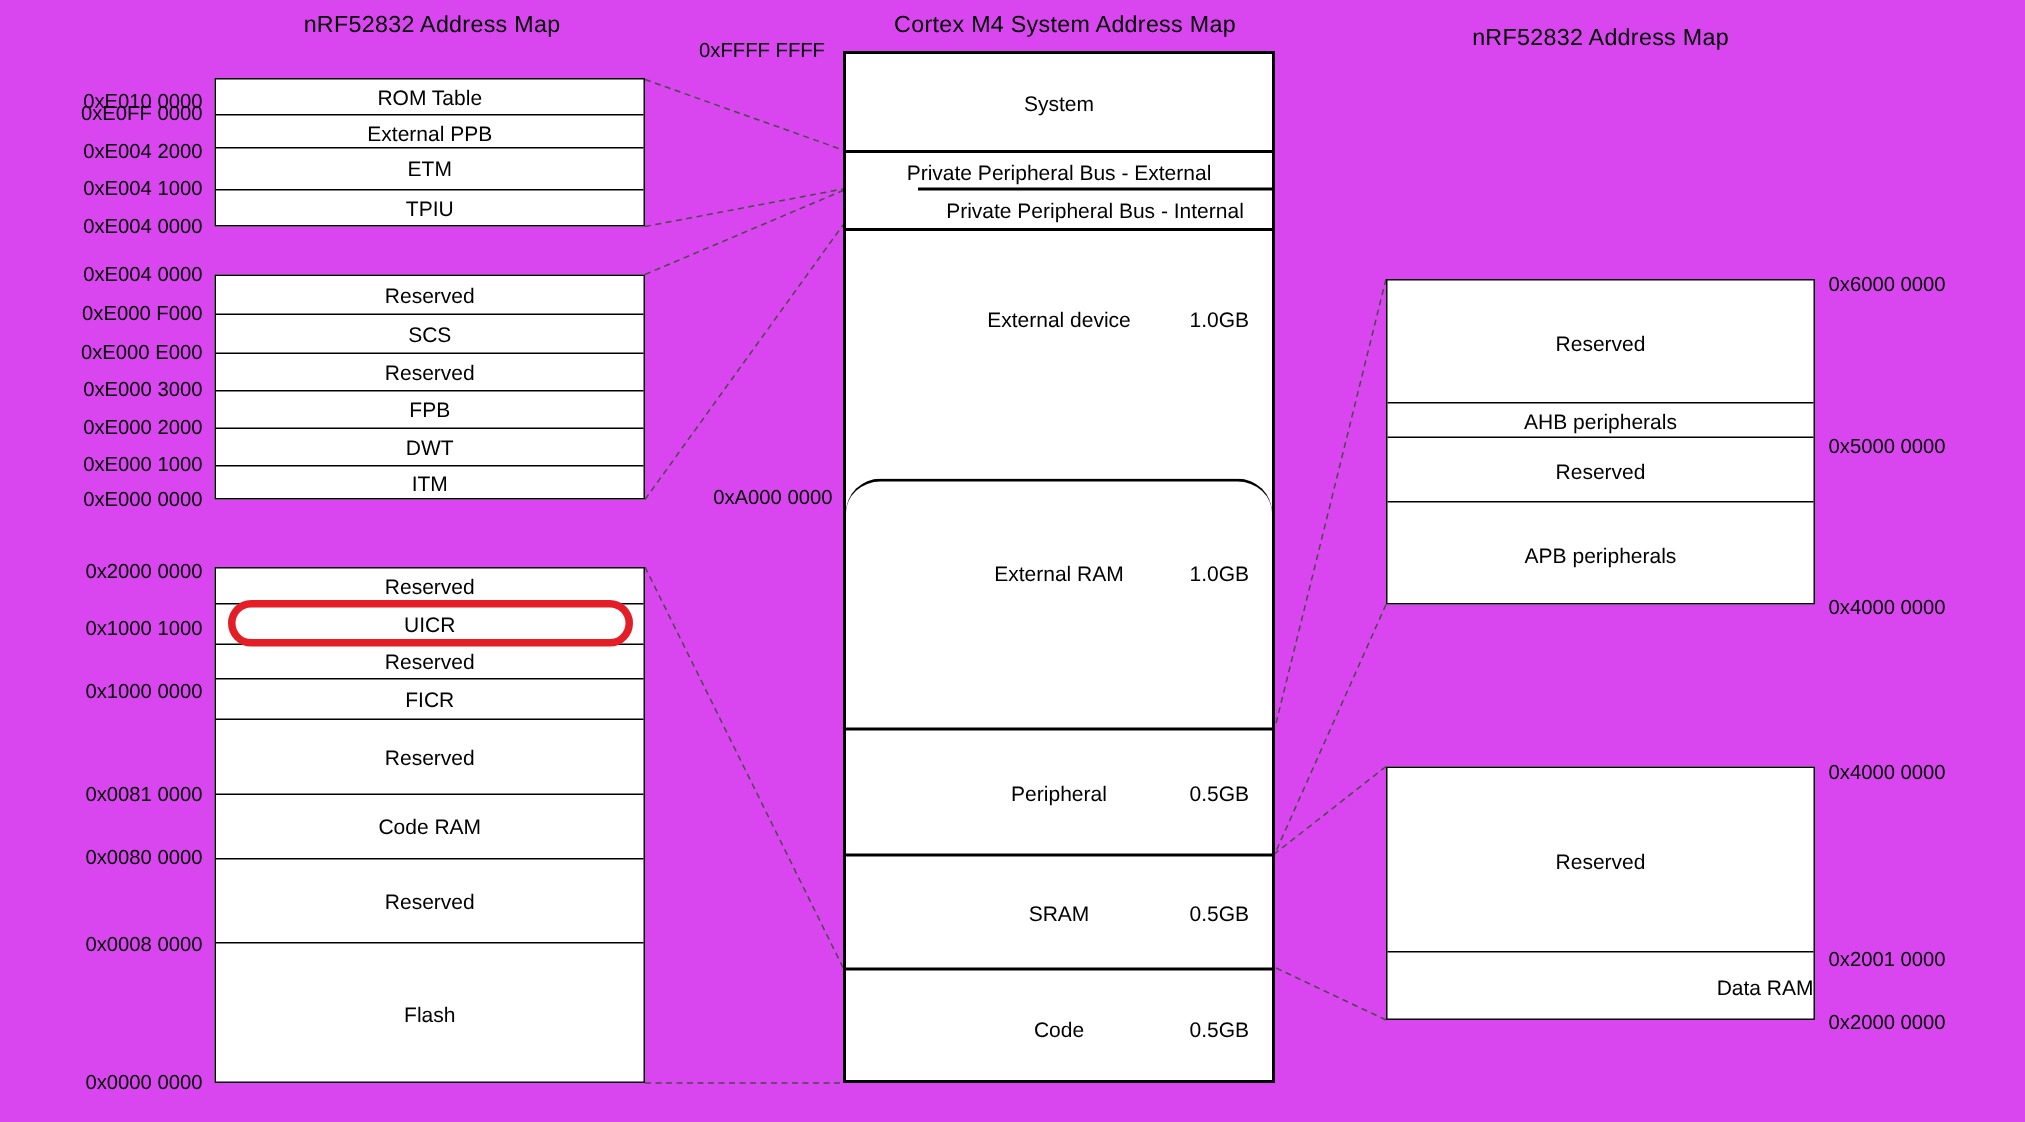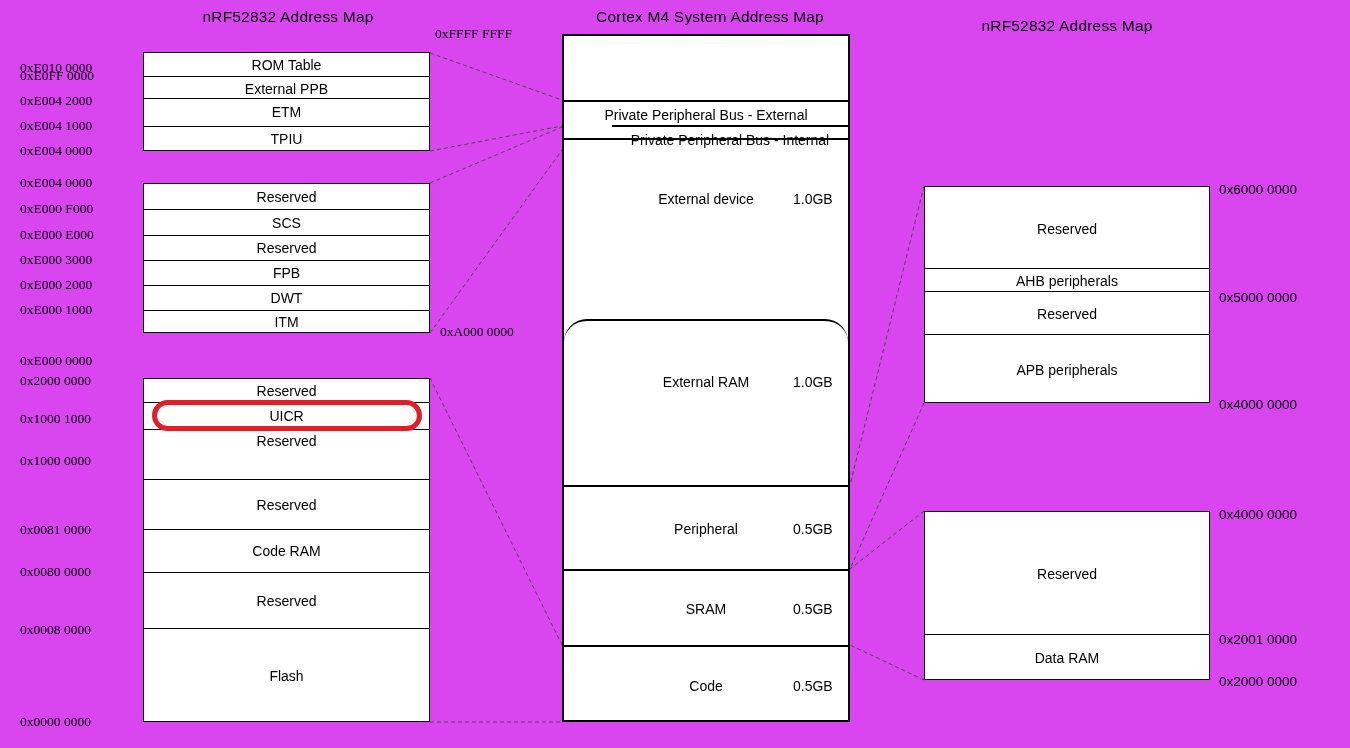--- a/index.html
+++ b/index.html
@@ -44,21 +44,21 @@
     font-size:14px;
     white-space:nowrap;
   }
   .addr-label{
     position:absolute;
     height:18px;
     line-height:18px;
     font-size:13.5px;
     white-space:nowrap;
   }
-  .addr-left{ text-align:left;font-family:Liberation Serif, serif; }
+  .addr-left{ text-align:right; }
   .addr-right{ text-align:left; }
   #connectors{
     position:absolute;
     left:0;top:0;
     pointer-events:none;
   }
   #uicr-oval{
     position:absolute;
     box-sizing:border-box;
     border-radius:16px;
@@ -132,30 +132,33 @@
         <div class="mem-row" style="top: 125.5px; height: 24.5px; border-top: 1.5px solid rgb(0, 0, 0);">
           <span>ITM</span>
         </div>
       </div>
       <div class="addr-label addr-left" style="left: 20px; width: 115px; top: 174px;">0xE004 0000</div>
       <div class="addr-label addr-left" style="left: 20px; width: 115px; top: 200px;">0xE000 F000</div>
       <div class="addr-label addr-left" style="left: 20px; width: 115px; top: 226px;">0xE000 E000</div>
       <div class="addr-label addr-left" style="left: 20px; width: 115px; top: 251px;">0xE000 3000</div>
       <div class="addr-label addr-left" style="left: 20px; width: 115px; top: 276px;">0xE000 2000</div>
       <div class="addr-label addr-left" style="left: 20px; width: 115px; top: 301px;">0xE000 1000</div>
-      <div class="addr-label addr-left" style="left: 20px; width: 115px; top: 324px; margin-top: 28px;">0xE000 0000</div>
+      <div class="addr-label addr-left" style="left: 20px; width: 115px; top: 324px;">0xE000 0000</div>
       <div class="mem-table" style="left: 143px; top: 378px; width: 287px; height: 344px; border: 1.5px solid rgb(0, 0, 0);">
         <div class="mem-row" style="top: 0px; height: 24px; border-top: none;">
           <span>Reserved</span>
         </div>
         <div class="mem-row" style="top: 22.5px; height: 28.5px; border-top: 1.5px solid rgb(0, 0, 0);">
           <span>UICR</span>
         </div>
         <div class="mem-row" style="top: 49.5px; height: 24.5px; border-top: 1.5px solid rgb(0, 0, 0);">
           <span>Reserved</span>
+        </div>
+        <div class="mem-row" style="top: 72.5px; height: 28.5px; border-top: 1.5px solid rgb(0, 0, 0);">
+          <span>FICR</span>
         </div>
         <div class="mem-row" style="top: 99.5px; height: 51.5px; border-top: 1.5px solid rgb(0, 0, 0);">
           <span>Reserved</span>
         </div>
         <div class="mem-row" style="top: 149.5px; height: 44.5px; border-top: 1.5px solid rgb(0, 0, 0);">
           <span>Code RAM</span>
         </div>
         <div class="mem-row" style="top: 192.5px; height: 57.5px; border-top: 1.5px solid rgb(0, 0, 0);">
           <span>Reserved</span>
         </div>
@@ -164,27 +167,30 @@
         </div>
       </div>
       <div class="addr-label addr-left" style="left: 20px; width: 115px; top: 372px;">0x2000 0000</div>
       <div class="addr-label addr-left" style="left: 20px; width: 115px; top: 410px;">0x1000 1000</div>
       <div class="addr-label addr-left" style="left: 20px; width: 115px; top: 452px;">0x1000 0000</div>
       <div class="addr-label addr-left" style="left: 20px; width: 115px; top: 521px;">0x0081 0000</div>
       <div class="addr-label addr-left" style="left: 20px; width: 115px; top: 563px;">0x0080 0000</div>
       <div class="addr-label addr-left" style="left: 20px; width: 115px; top: 621px;">0x0008 0000</div>
       <div class="addr-label addr-left" style="left: 20px; width: 115px; top: 713px;">0x0000 0000</div>
       <div class="mem-table" style="left: 562px; top: 34px; width: 288px; height: 688px; border: 2px solid rgb(0, 0, 0);">
+        <div class="mem-row" style="top: 0px; height: 66px; border-top: none;">
+          <span>System</span>
+        </div>
         <div class="mem-row" style="top: 64px; height: 27px; border-top: 2px solid rgb(0, 0, 0);">
           <span>Private Peripheral Bus - External</span>
         </div>
         <div class="mem-row" style="top: 89px; height: 27px; border-top: 2px solid rgb(0, 0, 0); margin-left: 48px;">
           <span>Private Peripheral Bus - Internal</span>
         </div>
-        <div class="mem-row" style="top: 102px; height: 120px; border-top: 2px solid rgb(0, 0, 0);">
+        <div class="mem-row" style="top: 116px; height: 120px; border-top: 2px solid rgb(0, 0, 0);">
           <span>External device</span>
           <span class="size-label" style="left: 229px;">1.0GB</span>
         </div>
         <div class="mem-row" style="top: 283px; height: 124px; border-top: 2px solid rgb(0, 0, 0); border-radius: 23px;">
           <span>External RAM</span>
           <span class="size-label" style="left: 229px;">1.0GB</span>
         </div>
         <div class="mem-row" style="top: 449px; height: 86px; border-top: 2px solid rgb(0, 0, 0);">
           <span>Peripheral</span>
           <span class="size-label" style="left: 229px;">0.5GB</span>
@@ -212,21 +218,21 @@
           <span>APB peripherals</span>
         </div>
       </div>
       <div class="addr-label addr-right" style="left: 1219px; width: 115px; top: 181px;">0x6000 0000</div>
       <div class="addr-label addr-right" style="left: 1219px; width: 115px; top: 289px;">0x5000 0000</div>
       <div class="addr-label addr-right" style="left: 1219px; width: 115px; top: 396px;">0x4000 0000</div>
       <div class="mem-table" style="left: 924px; top: 511px; width: 286px; height: 169px; border: 1.6px solid rgb(0, 0, 0);">
         <div class="mem-row" style="top: 0px; height: 124px; border-top: none;">
           <span>Reserved</span>
         </div>
-        <div class="mem-row" style="top: 122.4px; height: 46.6px; border-top: 1.6px solid rgb(0, 0, 0);">
+        <div class="mem-row" style="top: 122.4px; height: 46.6px; border-top: 1.6px solid rgb(0, 0, 0); justify-content: flex-end;">
           <span>Data RAM</span>
         </div>
       </div>
       <div class="addr-label addr-right" style="left: 1219px; width: 115px; top: 506px;">0x4000 0000</div>
       <div class="addr-label addr-right" style="left: 1219px; width: 115px; top: 631px;">0x2001 0000</div>
       <div class="addr-label addr-right" style="left: 1219px; width: 115px; top: 673px;">0x2000 0000</div>
     </div>
 
   <div id="uicr-oval" style="left: 152px; top: 400px; width: 270px; height: 31px; border: 5px solid rgb(228, 30, 38);"></div>
 </div>

